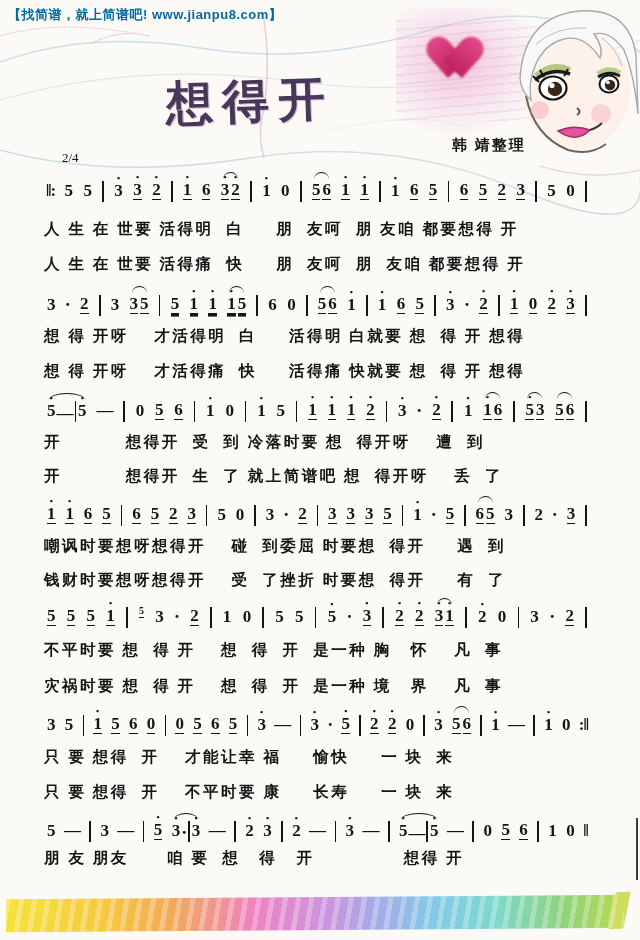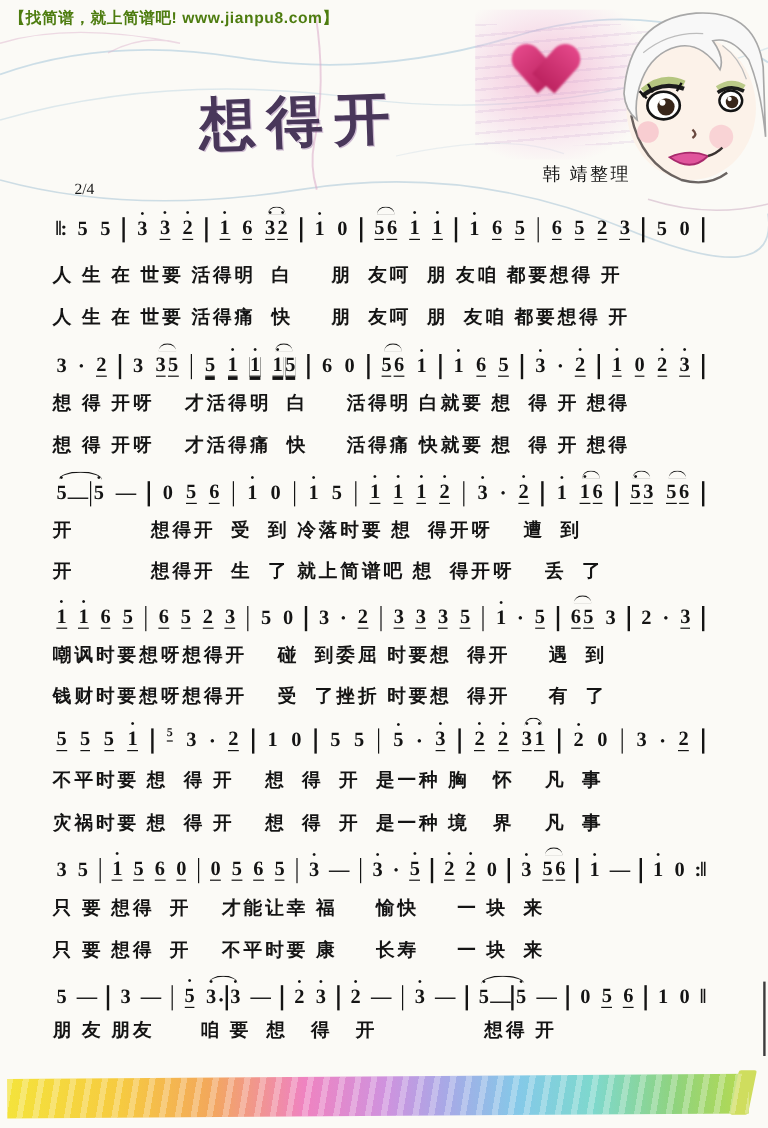--- a/index.html
+++ b/index.html
@@ -1,25 +1,25 @@
 <!DOCTYPE html>
 <html><head>
 <meta charset="utf-8">
 <style>
   html,body{margin:0;padding:0}
   body{width:640px;height:940px;background:#fbfaf6;overflow:hidden;position:relative;
        font-family:"Liberation Serif",serif;color:#141414}
   .sheet{position:absolute;inset:0}
   .waves{position:absolute;top:0;left:0;pointer-events:none}
   .watermark{position:absolute;top:6px;left:8px;font:bold 13px "Liberation Sans",sans-serif;
-             color:#4d7c0f;letter-spacing:.5px}
+             color:#0369a1;letter-spacing:.5px}
   .title{position:absolute;top:70px;left:166px;font-size:47px;font-weight:bold;letter-spacing:9px;
          transform:rotate(-2deg);color:#49375a;text-shadow:1px 1px 0 rgba(120,70,140,.35)}
   .meter{position:absolute;top:150px;left:62px;font-size:13px;font-weight:normal}
-  .credit{position:absolute;top:136px;left:452px;font-size:15px;font-weight:normal;letter-spacing:2px}
+  .credit{position:absolute;top:136px;left:452px;font-size:15px;font-weight:bold;letter-spacing:2px}
   .row{position:absolute}
   .mline{left:46px;width:542px;display:flex;justify-content:space-between;align-items:center;
          height:30px;font-size:17px;font-weight:700}
   .note{position:relative;display:inline-block;line-height:1;padding:3px 1px 4px}
   .num{display:inline-block;padding-bottom:1px}
   .u1 .num{border-bottom:1.6px solid #141414}
   .u2 .num{border-bottom:1.6px solid #141414;box-shadow:0 2.6px 0 0 #141414}
   .dot{position:absolute;left:50%;transform:translateX(-50%);font-size:9px;line-height:1}
   .dot.above{top:-5px}
   .bar{width:1.6px;height:21px;background:#141414;margin:0 1px;align-self:center}

